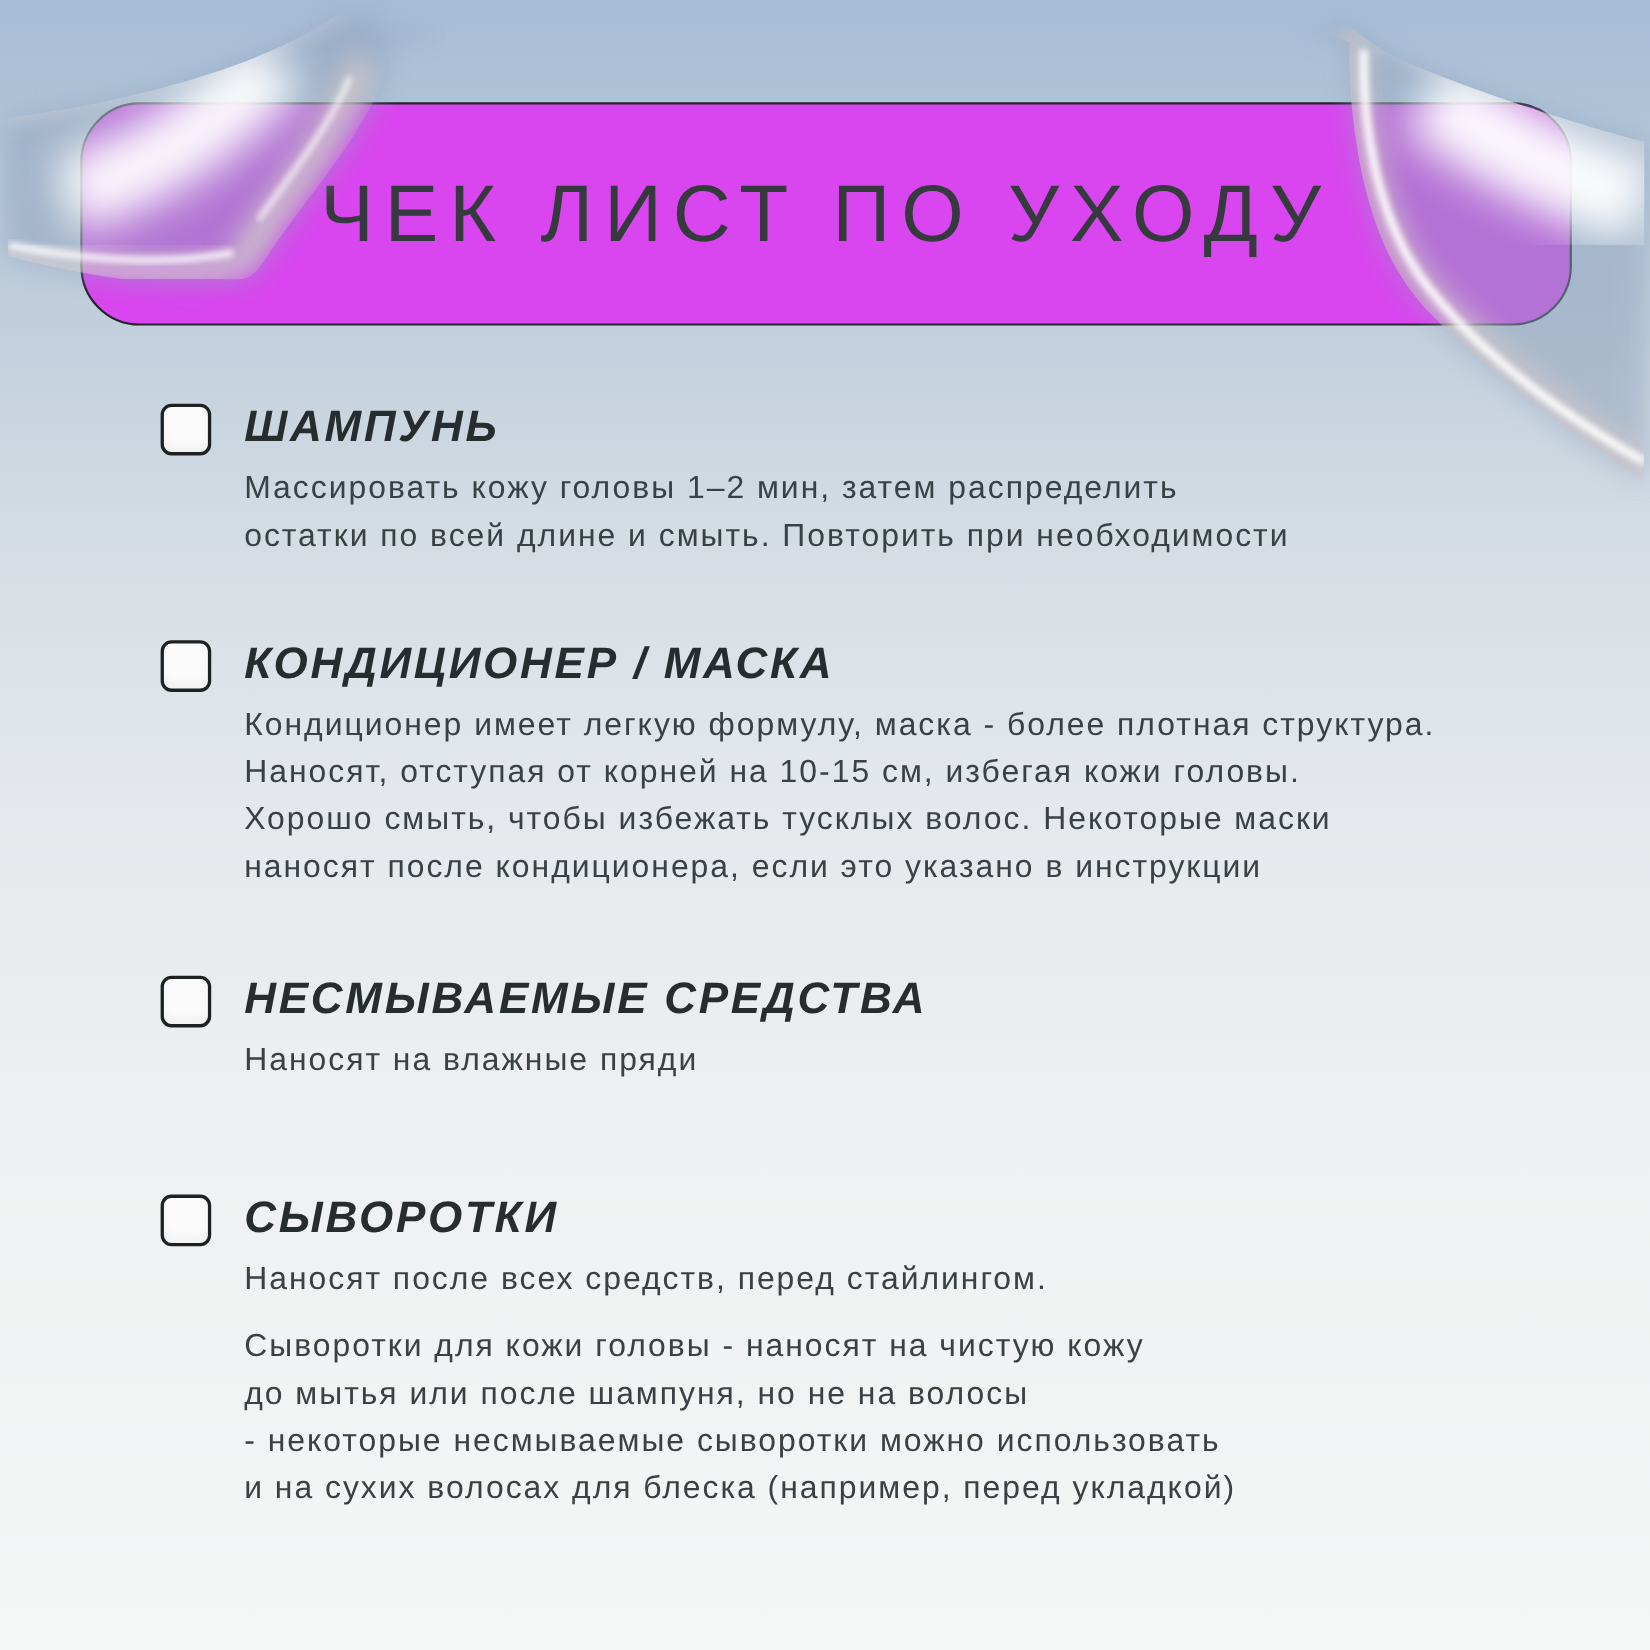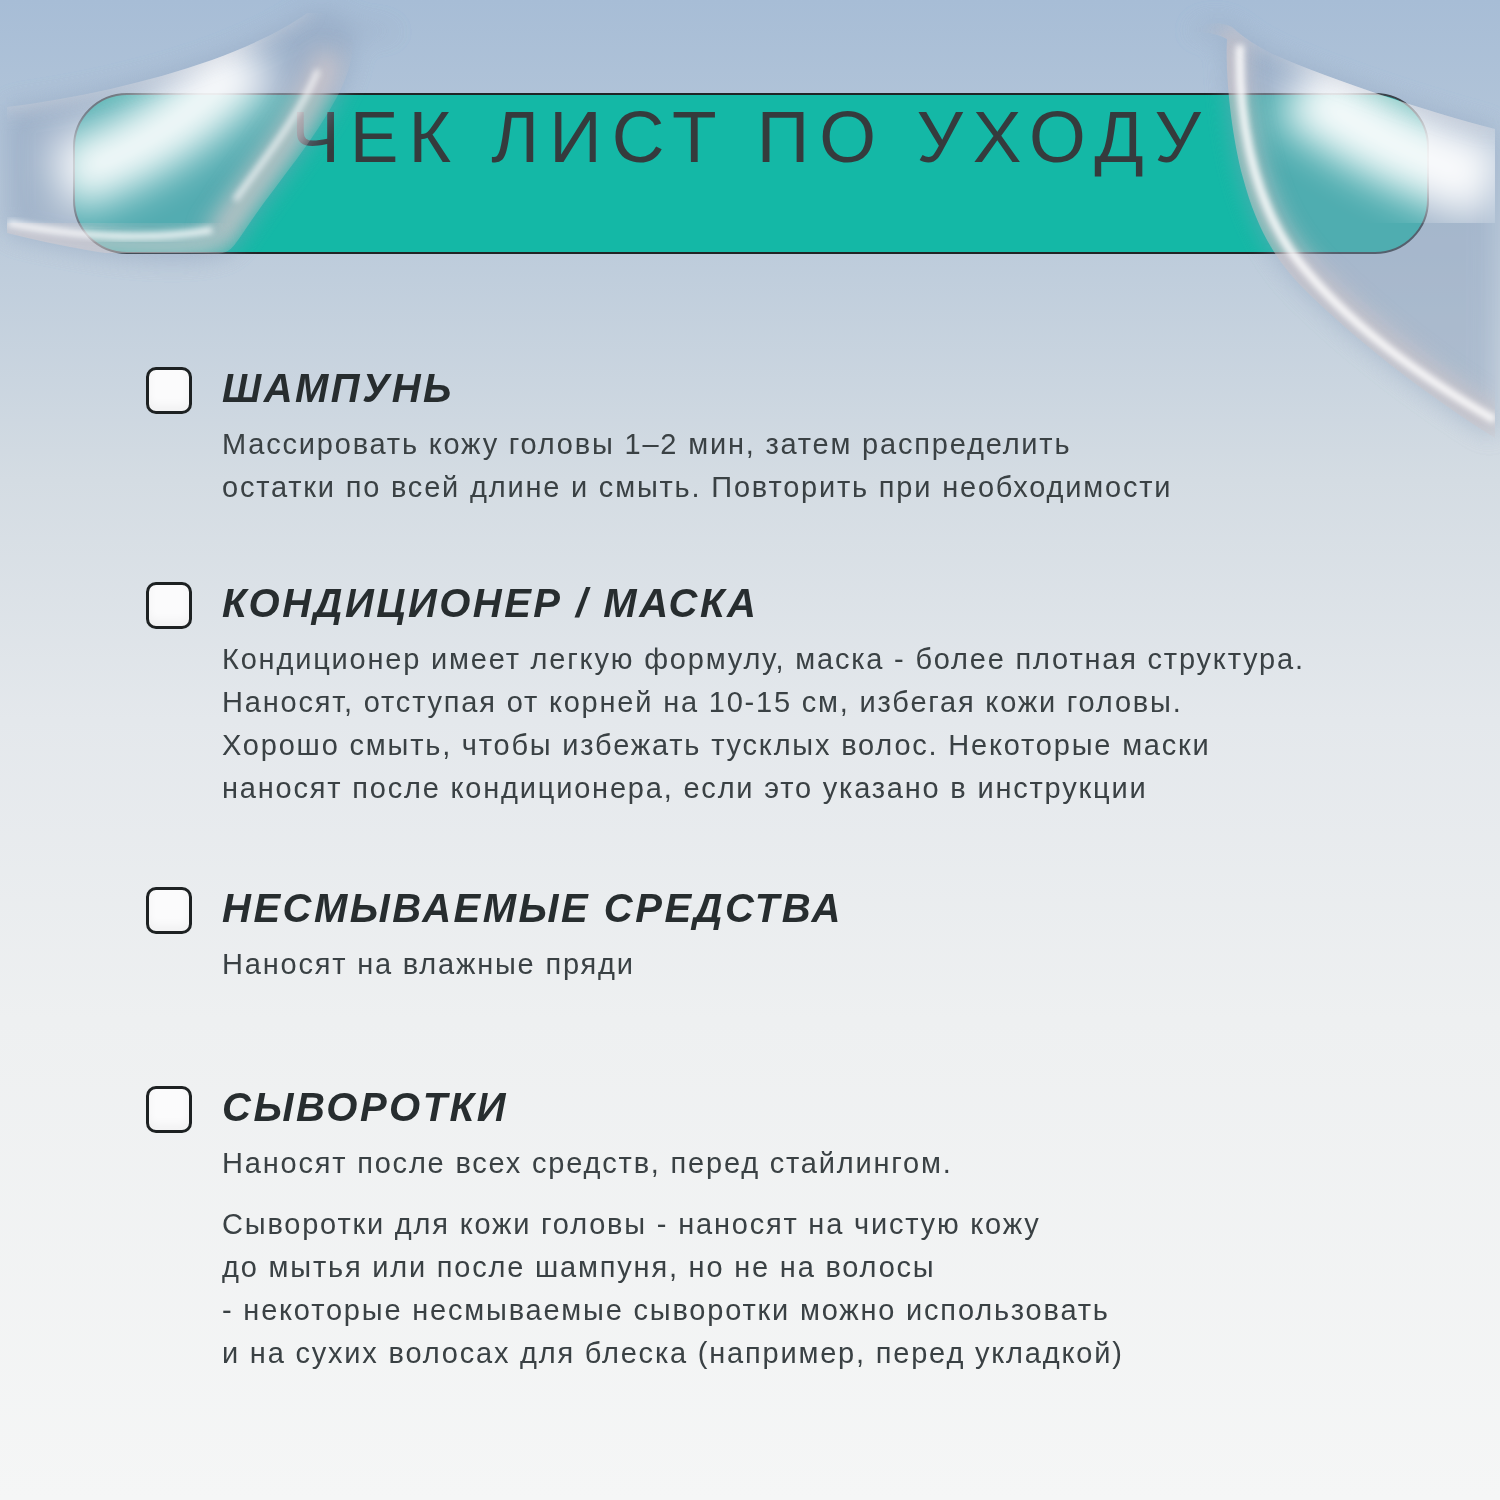--- a/index.html
+++ b/index.html
@@ -11,26 +11,26 @@
     background:linear-gradient(180deg,
       #a7bdd6 0%, #b9c9da 14%, #d4dce3 32%,
       #e4e8ec 48%, #eef0f1 68%, #f5f6f6 100%);
   }
   .canvas { position:absolute; inset:0; }
 
   
   .header-card {
     position:absolute;
     left:73px; top:93px;
-    width:1356px; height:161px;
-    background:#14b8a6;
+    width:1356px; height:203px;
+    background:#d946ef;
     border:2px solid #20._2425;
     border:2px solid #202425;
     border-radius:54px;
-    display:flex; justify-content:center;
+    display:flex; align-items:center; justify-content:center;
     z-index:1;
   }
   .header-card h1 {
     font-size:73px;
     font-weight:400;
     letter-spacing:10px;
     color:#353b3d;
     white-space:nowrap;
   }
 

